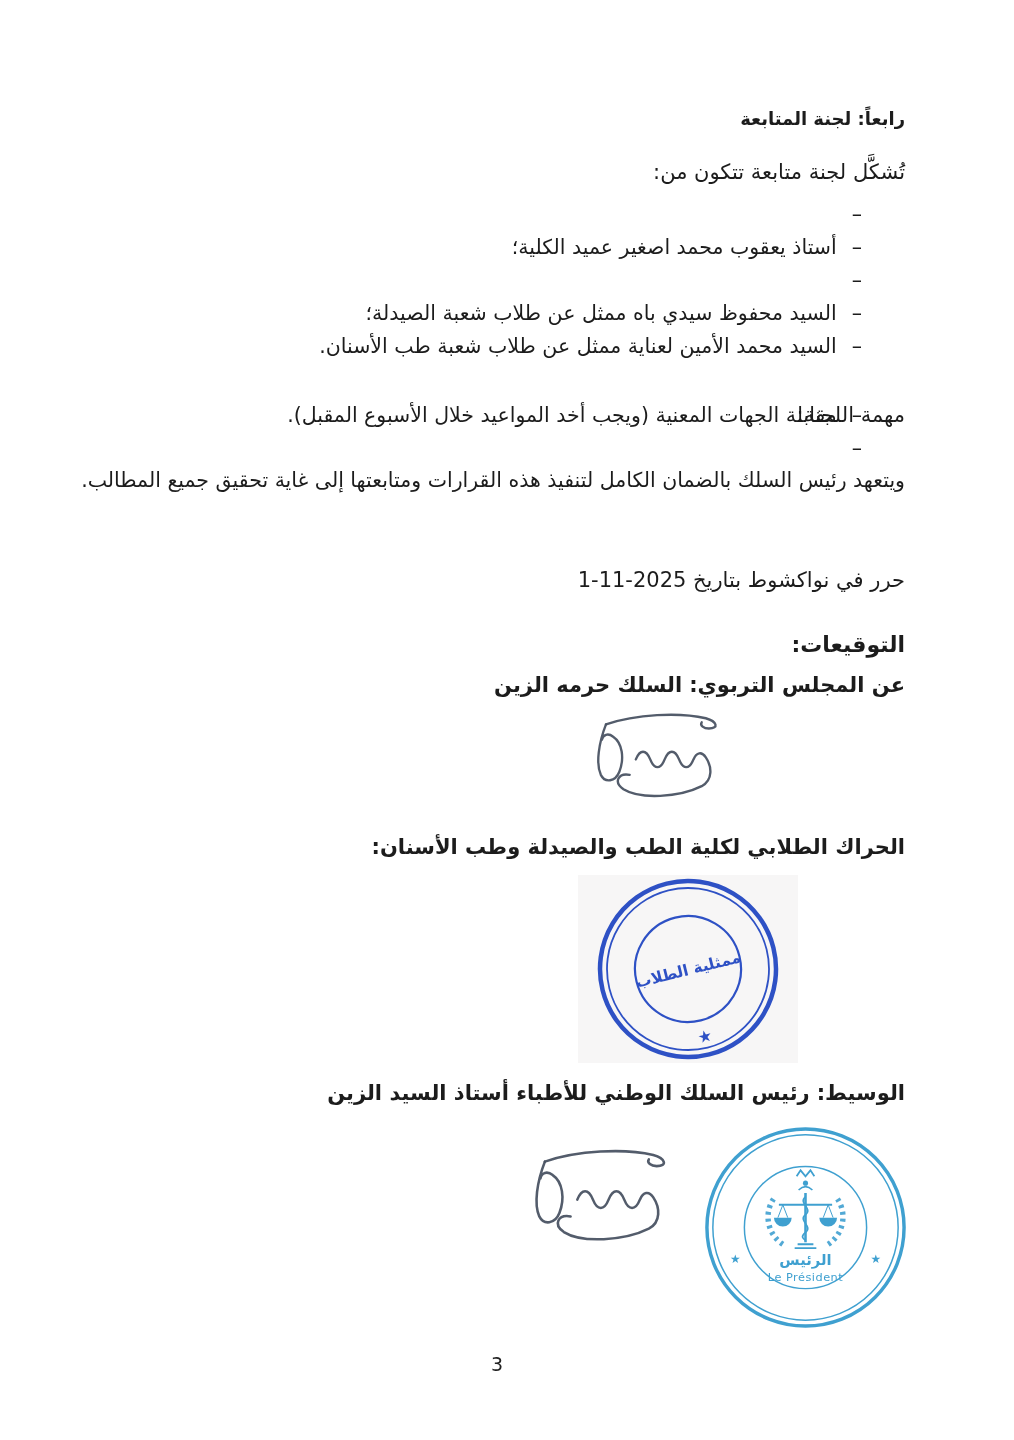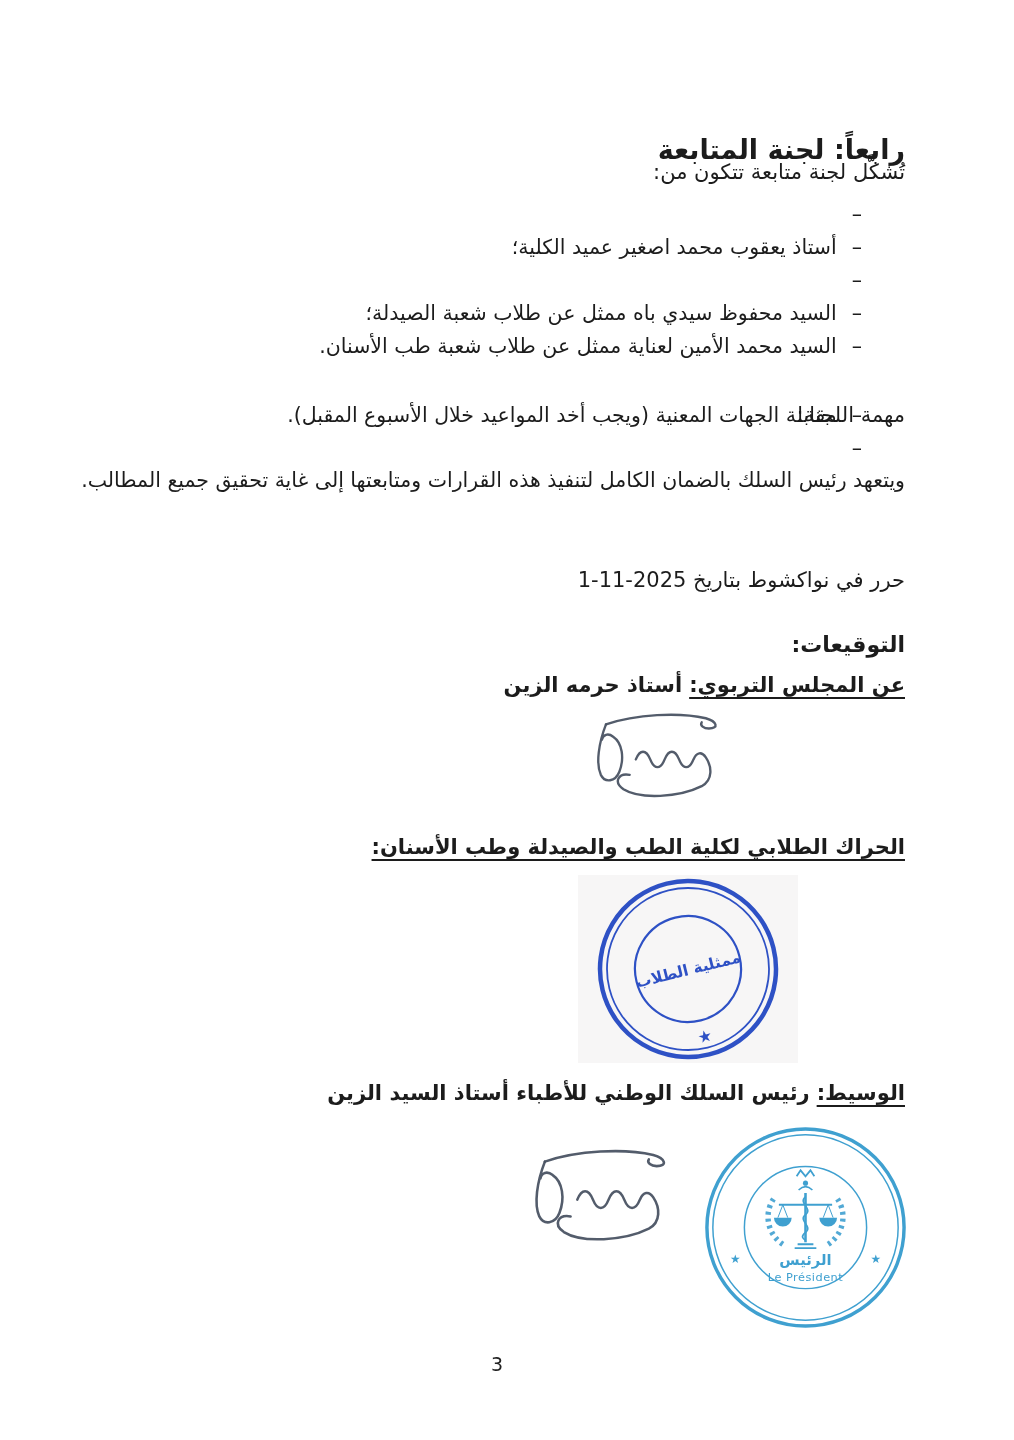--- a/index.html
+++ b/index.html
@@ -7,31 +7,31 @@
     width:1014px;height:1440px;
     background:#ffffff;
     position:relative;
     overflow:hidden;
     font-family:"DejaVu Sans","Liberation Sans",sans-serif;
     color:#1c1c1c;
     direction:rtl;
   }
   .abs{position:absolute;}
   .ar{direction:rtl;unicode-bidi:plaintext;}
-  .heading{font-size:27px;font-weight:bold;margin-top:26px;}
+  .heading{font-size:18px;font-weight:bold;}
   .body-text{font-size:21px;}
   .sub-heading{font-size:21px;}
   .list{list-style:none;margin:0;padding:0;}
   .list li{display:flex;gap:15px;line-height:33px;font-size:20.5px;align-items:baseline;}
   .dash{flex:none;font-size:20.5px;}
   .pledge-line{font-size:20.5px;white-space:nowrap;}
   .date-line{font-size:21px;}
   .sig-section-heading{font-size:22px;font-weight:bold;}
   .sig-line{font-size:21px;font-weight:600;}
-  .u{text-decoration:underline;text-underline-offset:5px;text-decoration-thickness:1.6px;}
+  .u{text-underline-offset:5px;text-decoration-thickness:1.6px;}
   .sig-name{margin-right:7px;}
   .page-num{font-size:19px;text-align:center;color:#222;}
   svg{display:block;}
   .sig-path{fill:none;stroke:#4a5363;stroke-width:2.3;stroke-linecap:round;stroke-linejoin:round;opacity:.95;}
   
   .st1{stroke:#2e51c5;}
   .st1f{fill:#2e51c5;}
   .st2{stroke:#3fa0d0;}
   .st2f{fill:#3fa0d0;}
   .stamp-ring-text{font-family:"DejaVu Sans",sans-serif;}
@@ -76,21 +76,21 @@
   </li>
 </ul>
 
 <div class="abs pledge-line ar" style="top:468px;right:109px;">ويتعهد رئيس السلك بالضمان الكامل لتنفيذ هذه القرارات ومتابعتها إلى غاية تحقيق جميع المطالب.</div>
 
 <div class="abs date-line ar" style="top:552px;right:109px;margin-top:16px;">حرر في نواكشوط بتاريخ 2025-11-1</div>
 
 <div class="abs sig-section-heading ar" style="top:632px;right:109px;">التوقيعات:</div>
 
 <div class="abs sig-line ar" style="top:673px;right:109px;">
-  <span class="u">عن المجلس التربوي:</span><span class="sig-name">أستاذ حرمه الزين</span>
+  <span class="u">عن المجلس التربوي:</span><span class="sig-name">السلك حرمه الزين</span>
 </div>
 
 <svg class="abs" style="top:712px;left:572px;" width="175" height="101" viewBox="0 0 170 98">
   <path class="sig-path" d="M 33 12 C 26 30 23 50 28 61 C 32 69 42 68 46 58 C 51 45 49 30 40 24 C 35 20 30 22 29 27"></path>
   <path class="sig-path" d="M 33 12 C 62 2 104 0 130 6 C 141 9 143 16 133 16 C 128 16 124 13 126 10"></path>
   <path class="sig-path" d="M 62 46 C 66 36 72 36 76 46 C 80 56 86 56 90 46 C 94 36 100 36 104 46 C 108 56 114 56 118 46 C 121 39 126 38 130 44 C 136 53 137 66 126 72 C 104 83 66 85 50 75 C 40 68 45 59 56 61"></path>
 </svg>
 
 <div class="abs sig-line ar" style="top:835px;right:109px;">
   <span class="u">الحراك الطلابي لكلية الطب والصيدلة وطب الأسنان:</span>

